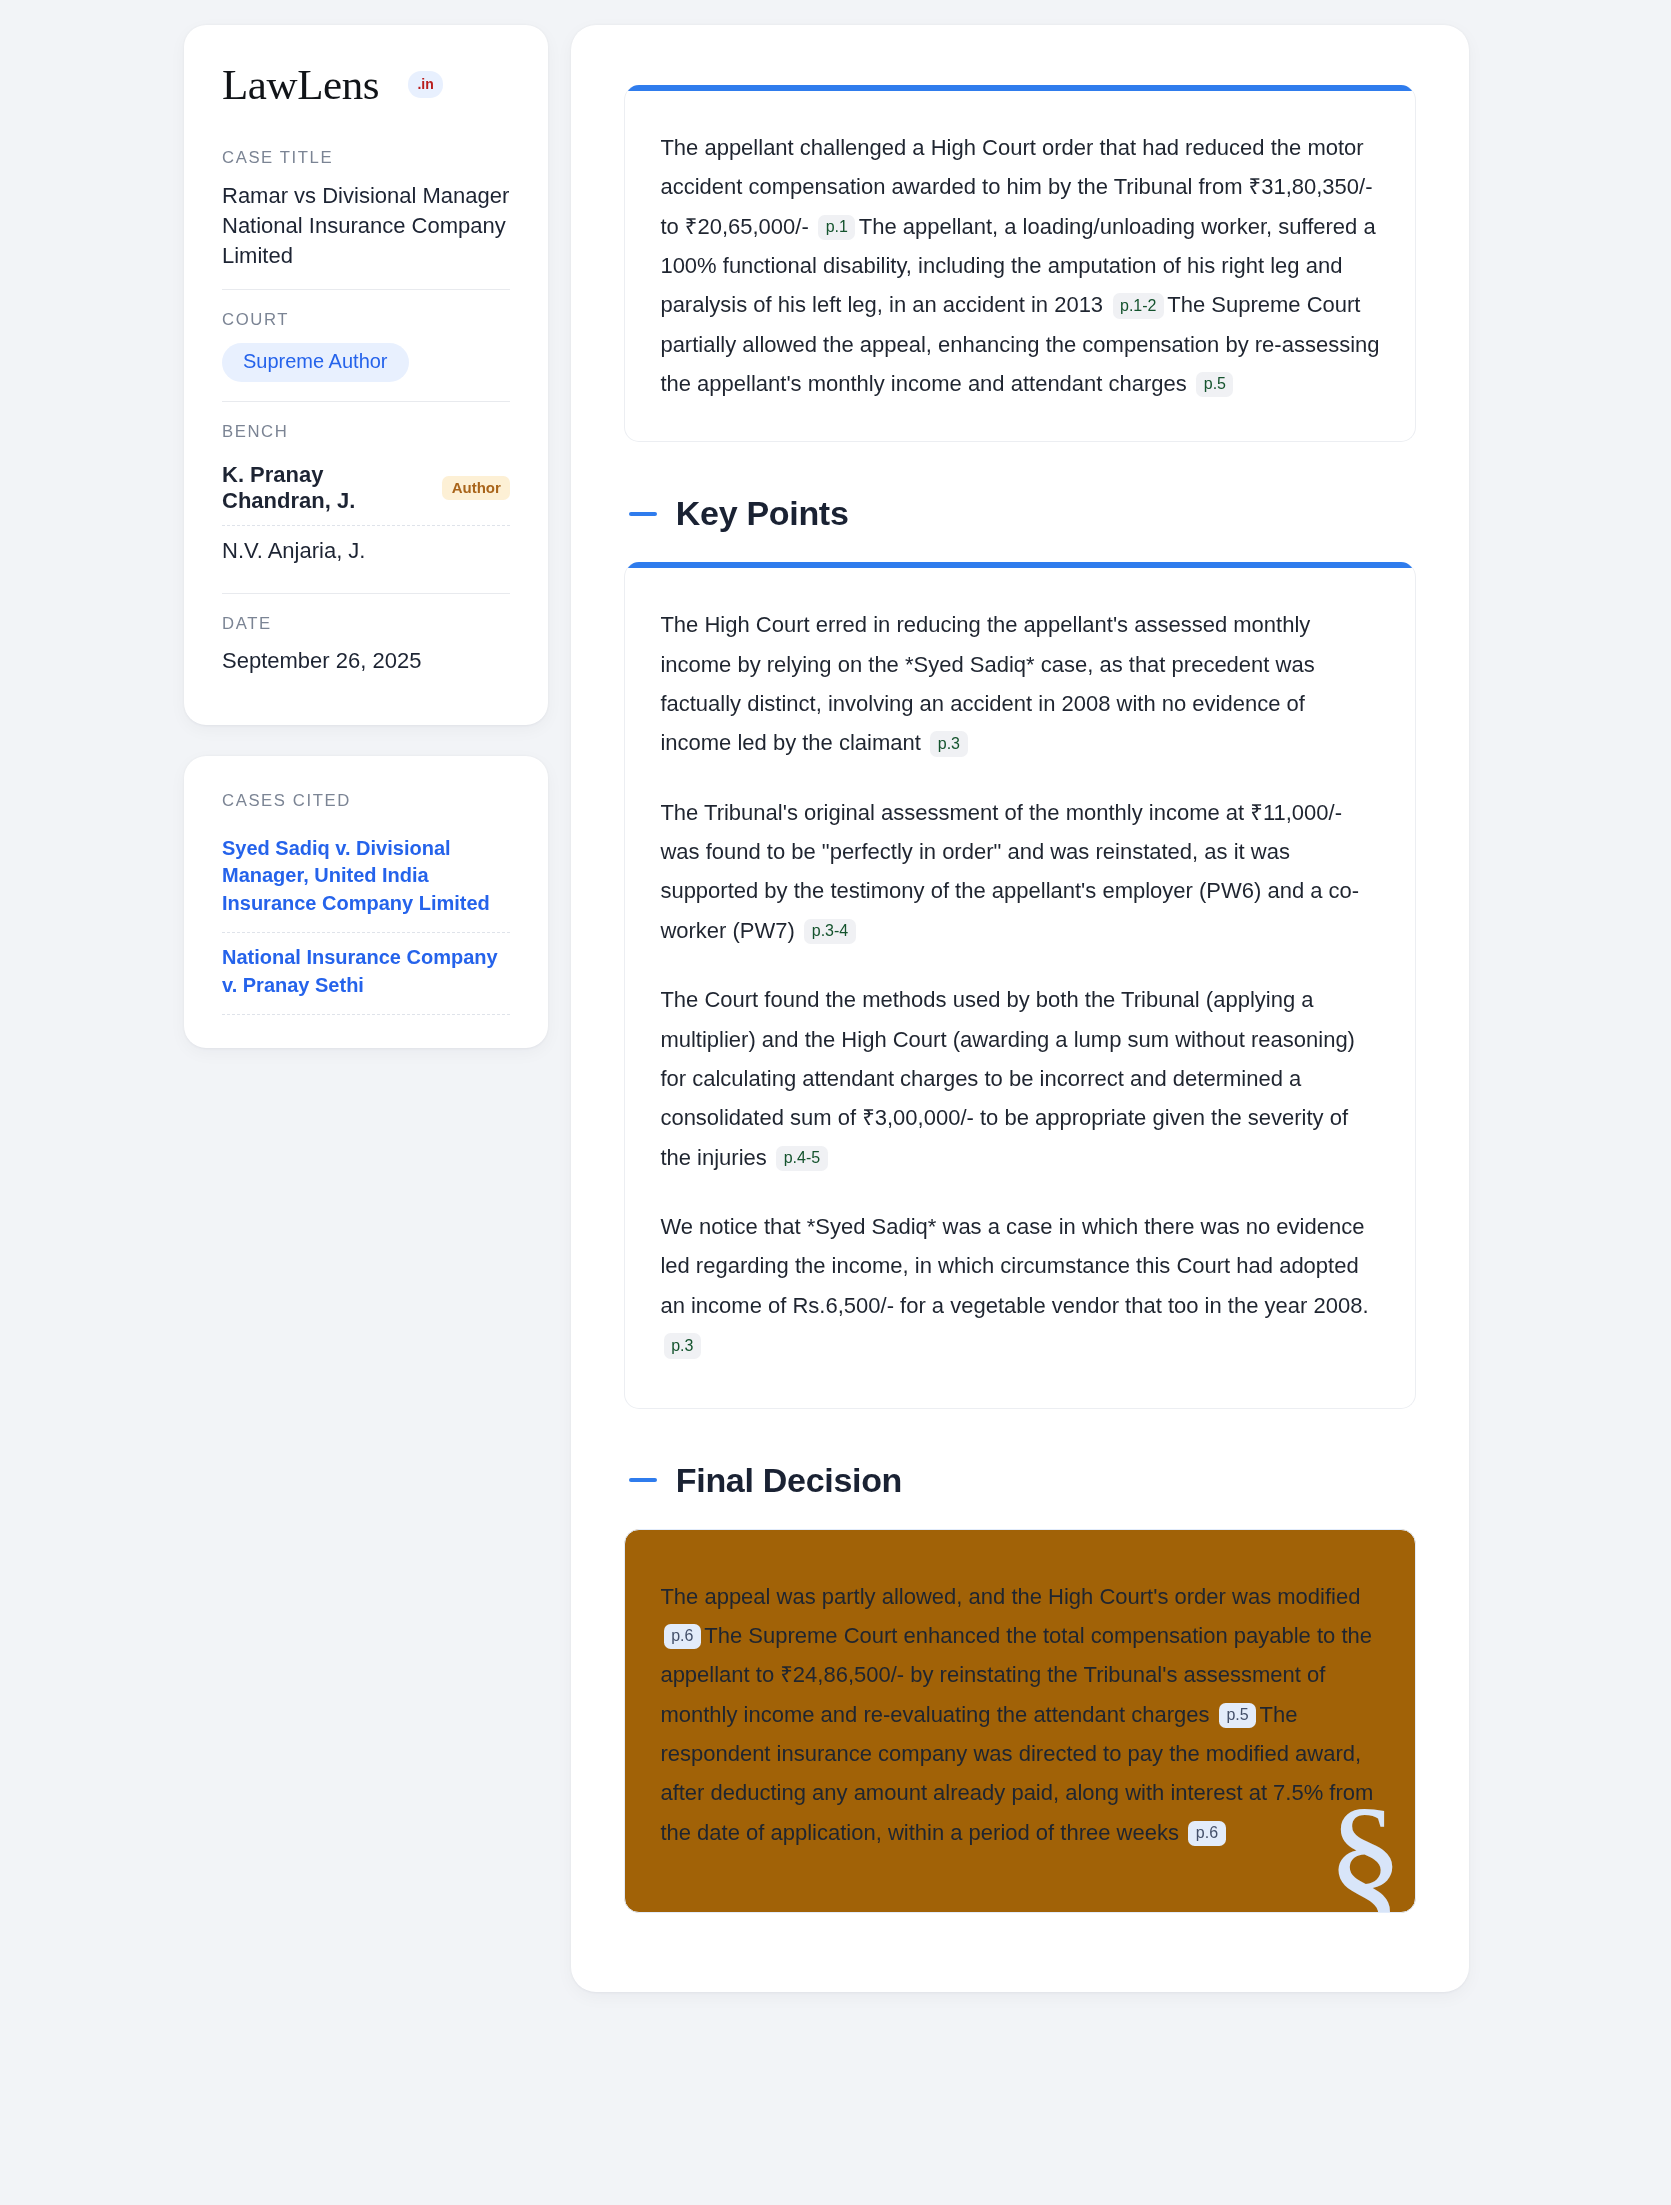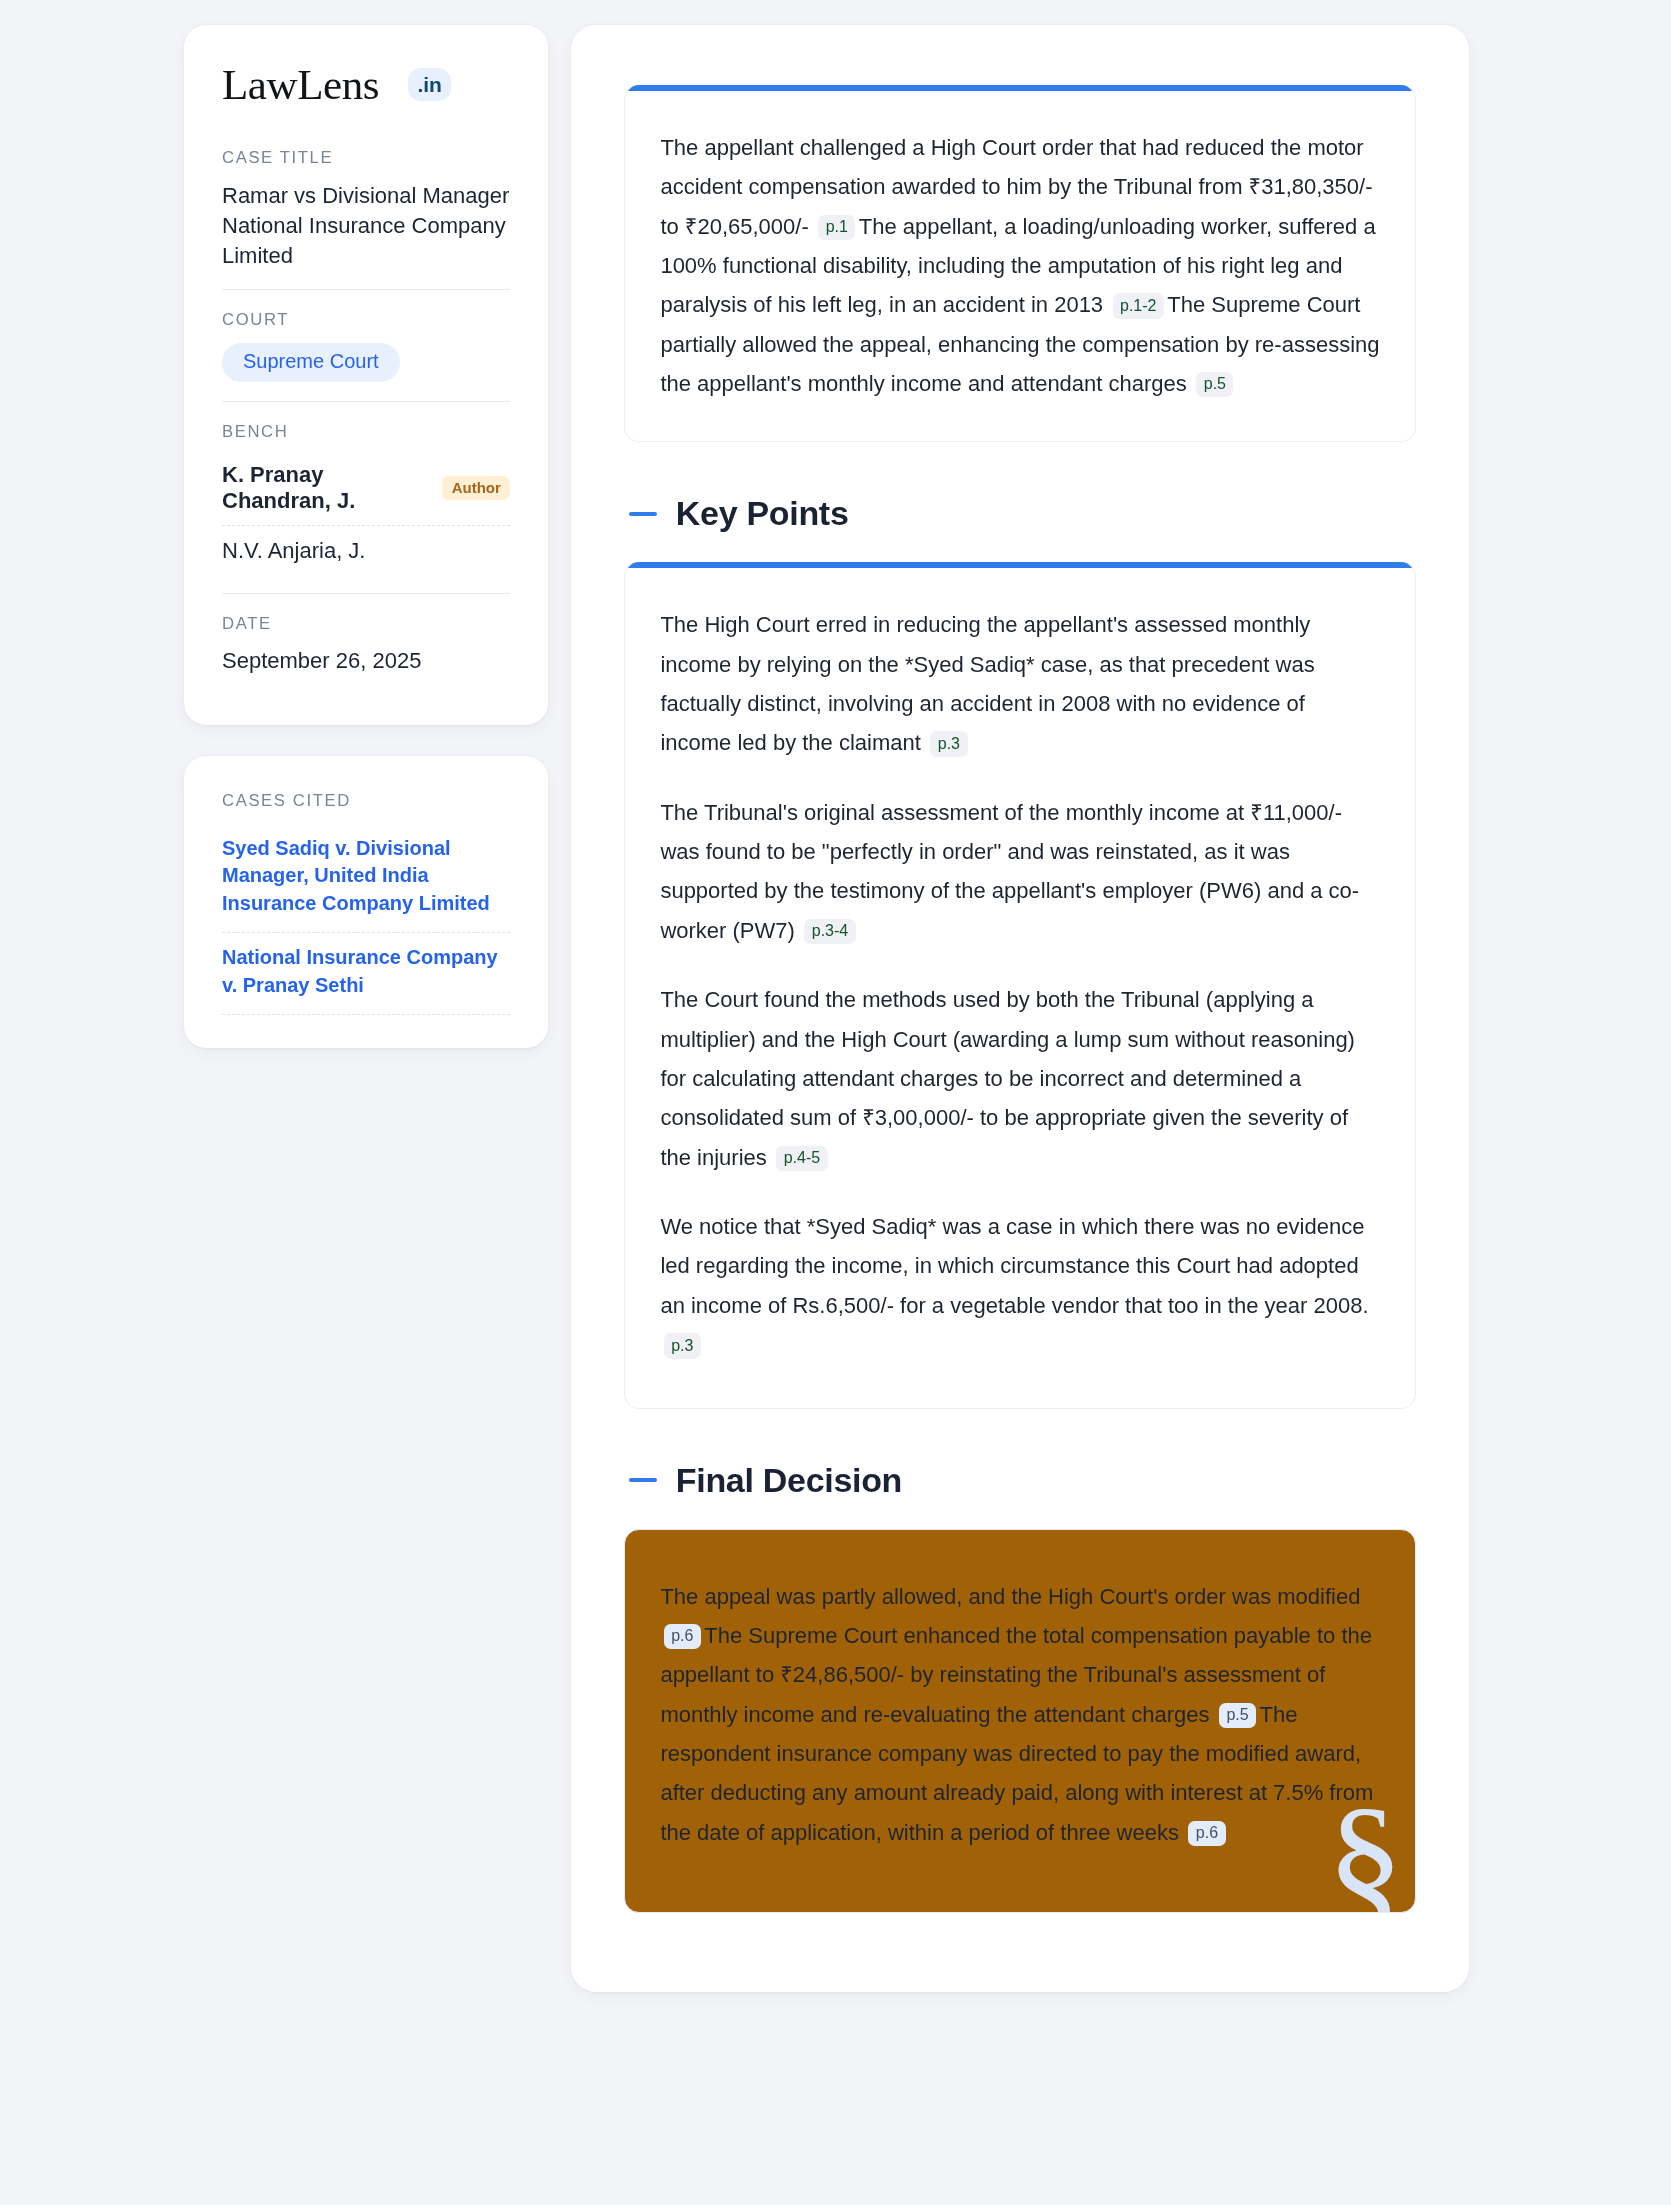--- a/index.html
+++ b/index.html
@@ -44,22 +44,22 @@
   }
   .brand-name {
     font-family: "Liberation Serif", serif;
     font-size: 43px;
     letter-spacing: -0.4px;
     color: #111418;
     line-height: 1;
   }
   .brand-tld {
     background: #e8f0fe;
-    color: #0c4a6e;
-    font-size: 21px;
+    color: #b91c1c;
+    font-size: 14px;
     font-weight: 600;
     border-radius: 13px;
     padding: 5.8px 9.2px 6.7px 9.2px;
     line-height: 1;
   }
 
   .field { padding-bottom: 18.4px; }
   .field + .field { padding-top: 20px; border-top: 0.8px solid #e8eaee; }
   .field-label {
     font-size: 16.7px;
@@ -230,21 +230,21 @@
         <span class="brand-tld">.in</span>
       </div>
 
       <div class="field">
         <div class="field-label">CASE TITLE</div>
         <div class="field-value">Ramar vs Divisional Manager National Insurance Company Limited</div>
       </div>
 
       <div class="field">
         <div class="field-label">COURT</div>
-        <span class="pill">Supreme Court</span>
+        <span class="pill">Supreme Author</span>
       </div>
 
       <div class="field">
         <div class="field-label">BENCH</div>
         <div class="bench-row">
           <span class="bench-name author">K. Pranay Chandran, J.</span>
           <span class="author-badge">Author</span>
         </div>
         <div class="bench-row">
           <span class="bench-name">N.V. Anjaria, J.</span>

